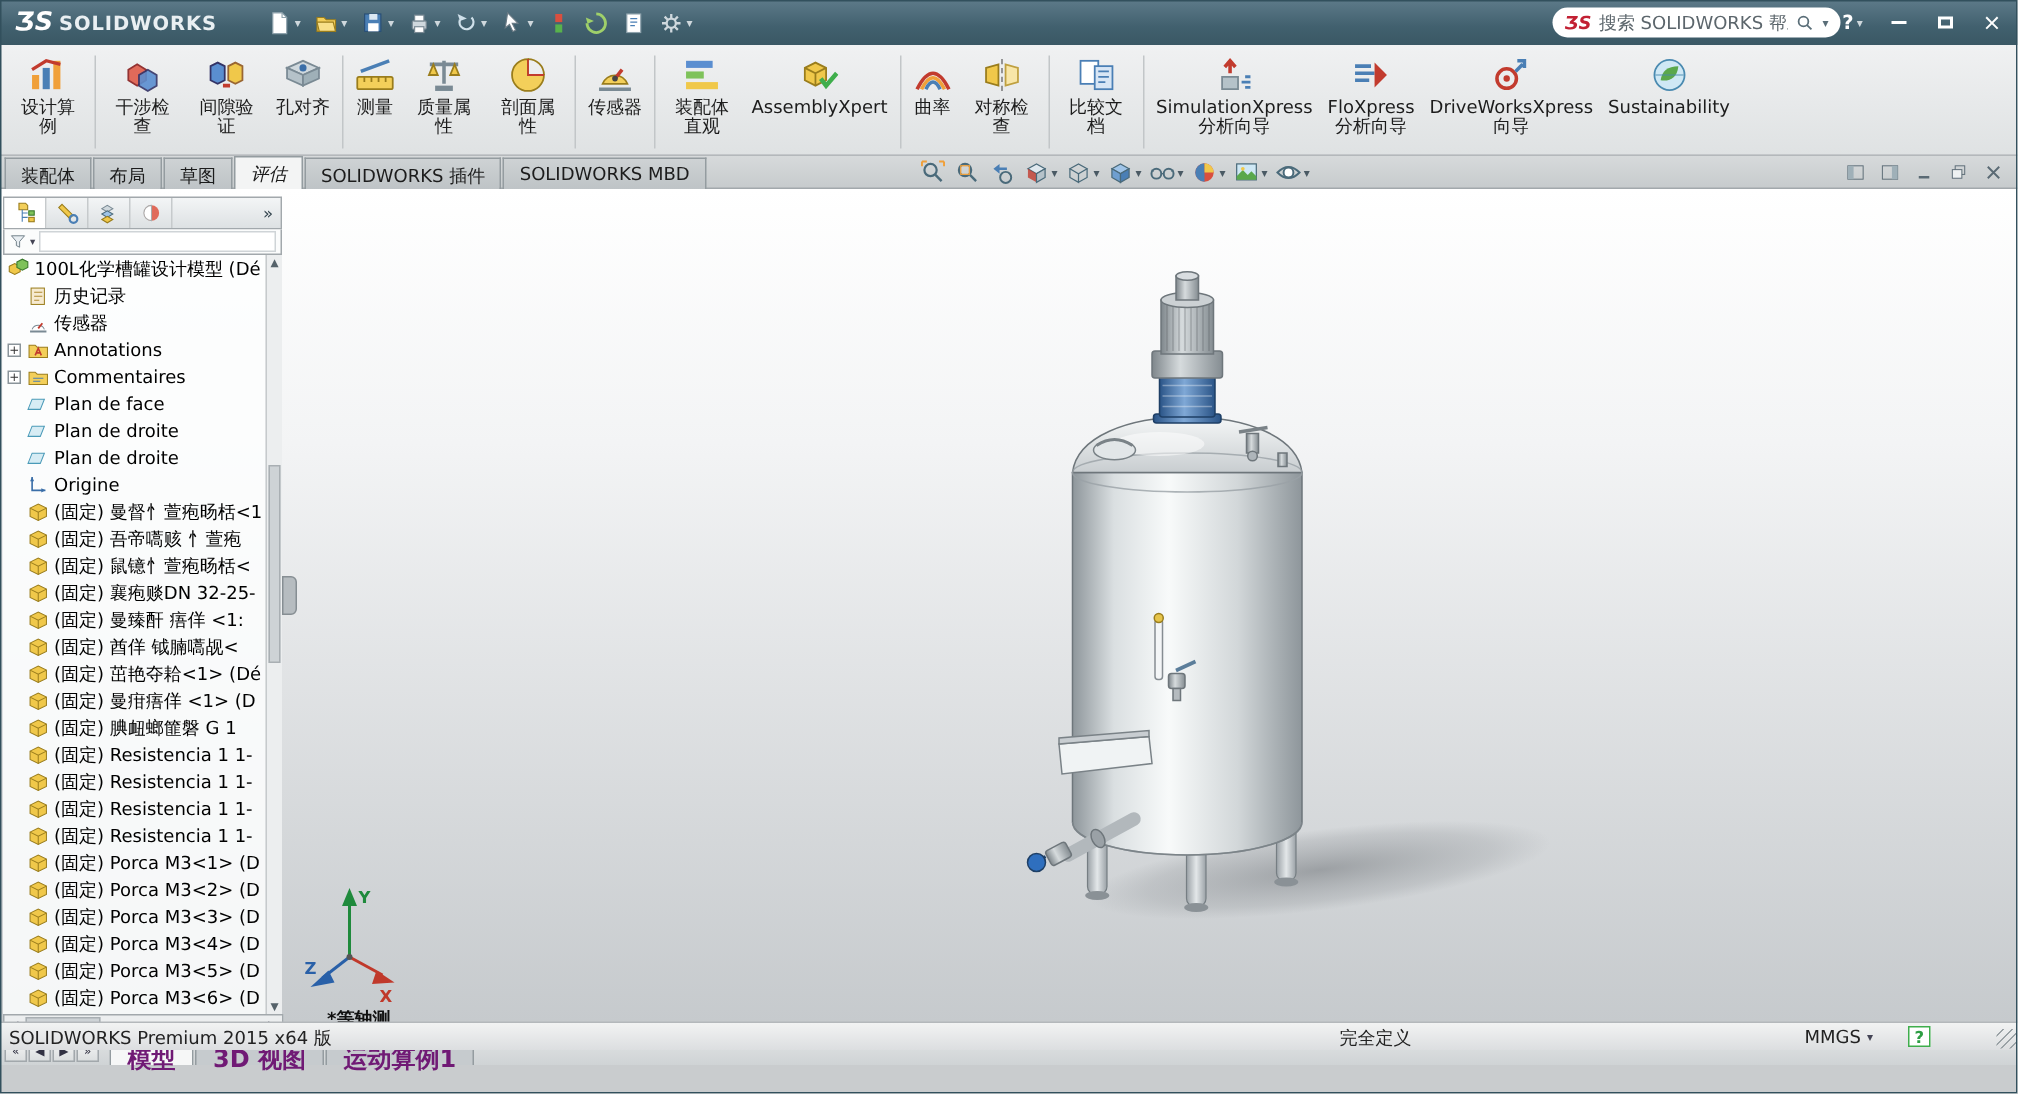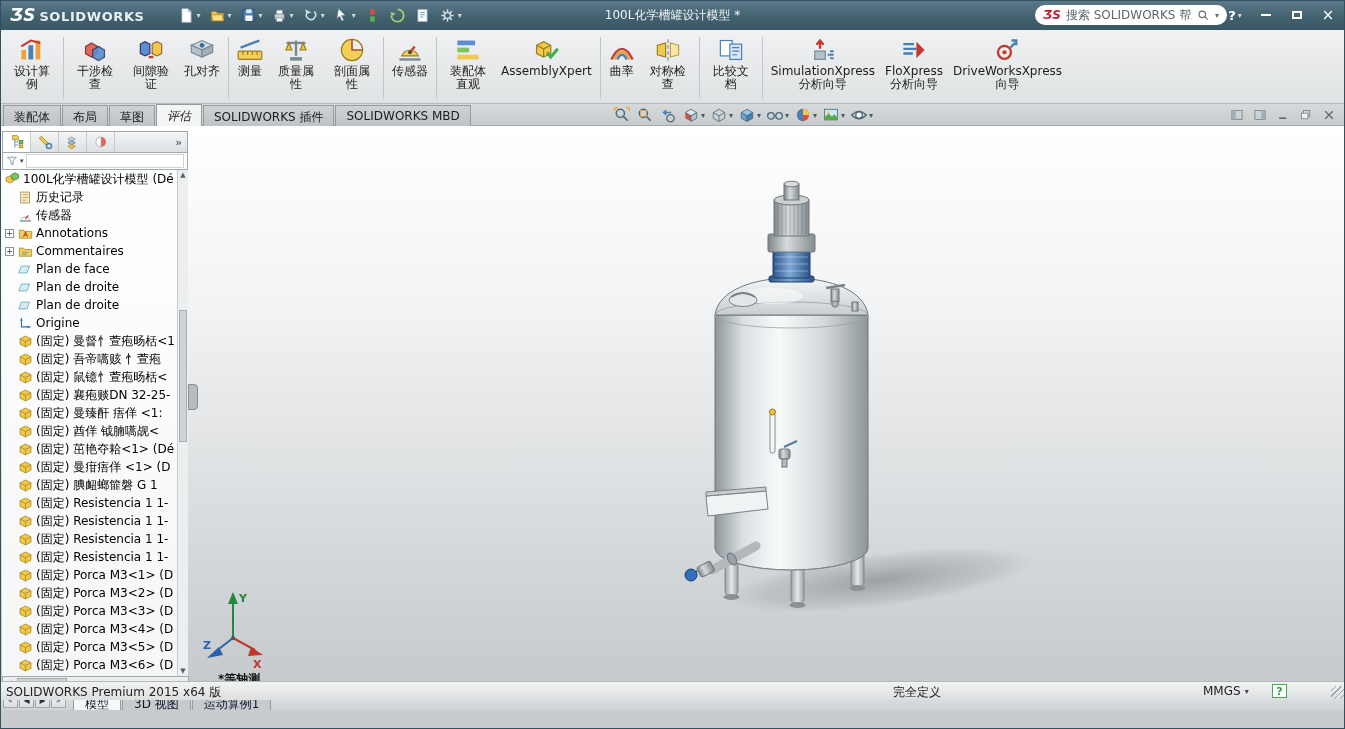--- a/index.html
+++ b/index.html
@@ -91,22 +91,22 @@
   .hthumb{position:absolute;left:1px;top:1px;bottom:1px;width:48px;background:#ced3d6;border:1px solid #a9afb3;}
 
   
   .bottom-bar{position:absolute;left:0;top:690px;width:1345px;height:20px;
               background:linear-gradient(#e0e3e4,#cfd3d5);border-top:1px solid #a2a8ac;
               display:flex;align-items:flex-end;box-sizing:border-box;}
   #nav-btns{display:flex;align-items:center;height:100%;padding:0 3px;gap:1px;}
   .nav-btn{width:15px;height:15px;font-size:8px;display:flex;align-items:center;justify-content:center;
            color:#334;background:linear-gradient(#f4f5f5,#dcdfe0);border:1px solid #a2a8ac;box-sizing:border-box;}
   #bottom-tabs{display:flex;align-items:flex-end;margin-left:4px;}
-  .btab{height:17px;box-sizing:border-box;padding:2px 11px 0;font-size:12px;color:#0f172a;
-        background:#c6cbce;border:1px solid #949ca0;border-bottom:none;margin-right:1px;}
+  .btab{height:17px;box-sizing:border-box;padding:2px 11px 0;font-size:16px;color:#701a75;
+        background:#c6cbce;border:1px solid #949ca0;border-bottom:none;margin-right:1px;font-weight:bold;}
   .btab.active{background:#f6f7f7;}
   .statusbar{position:absolute;left:0;top:681px;width:1345px;height:19px;
              background:linear-gradient(#f2f3f3,#dcdee0);border-top:1px solid #b4b8bb;
              color:#222;box-sizing:border-box;}
   .sb-left{position:absolute;left:6px;top:2px;}
   .sb-def{position:absolute;left:893px;top:2px;}
   .sb-units{position:absolute;left:1203px;top:2px;display:flex;gap:4px;align-items:center;}
   .sb-caret{font-size:8px;color:#445;}
   .sb-help{position:absolute;left:1272px;top:2px;width:15px;height:14px;background:#fff;
            border:1px solid #3fae4c;color:#2e9e44;font-weight:bold;font-size:11px;
@@ -303,21 +303,20 @@
         <div class="tb-btn">
           <span class="icon">
             <svg width="17" height="17" viewBox="0 0 22 22">
               <circle cx="11" cy="11" r="4" fill="none" stroke="#cfd8dd" stroke-width="2"></circle>
               <path d="M11 3v4M11 15v4M3 11h4M15 11h4M5.3 5.3l2.9 2.9M13.8 13.8l2.9 2.9M16.7 5.3l-2.9 2.9M8.2 13.8l-2.9 2.9" stroke="#cfd8dd" stroke-width="2"></path>
             </svg>
           </span>
           <span class="dd">▾</span>
         </div>
       </div>
-    <div class="doc-title">100L化学槽罐设计模型 *</div>
     <div class="search-box">
       <span class="search-logo">ƷS</span>
       <span class="search-text">搜索 SOLIDWORKS 帮助</span>
       <span class="icon">
         <svg width="13" height="13" viewBox="0 0 22 22">
             <circle cx="9" cy="9" r="5.5" fill="none" stroke="#5a6e78" stroke-width="2"></circle>
             <path d="M13 13l5 5" stroke="#5a6e78" stroke-width="2"></path>
           </svg>
       </span>
       <span style="color:#5a6e78;font-size:8px;">▾</span>
@@ -504,20 +503,30 @@
         <div class="rb-btn">
           <span class="icon">
             <svg width="26" height="26" viewBox="0 0 22 22">
               <circle cx="8" cy="13" r="5.5" fill="none" stroke="#c23b2e" stroke-width="2"></circle>
               <circle cx="8" cy="13" r="1.8" fill="#c23b2e"></circle>
               <path d="M13 9l4-4M14 3h4v4" stroke="#4a7fb5" stroke-width="2" fill="none"></path>
             </svg>
           </span>
           <span class="rb-label" style="">DriveWorksXpress<br>向导</span>
         </div>
+        <div class="rb-btn">
+          <span class="icon">
+            <svg width="26" height="26" viewBox="0 0 22 22">
+              <circle cx="11" cy="11" r="8.5" fill="#cfe8f5" stroke="#4a8ab0"></circle>
+              <path d="M6 14q1-8 10-8-1 9-10 8" fill="#5aa84c"></path>
+              <path d="M3 11h16" stroke="#4a8ab0" opacity=".5"></path>
+            </svg>
+          </span>
+          <span class="rb-label" style="">Sustainability</span>
+        </div>
       </div>
   </div>
 
   <div class="cmdrow">
     <div id="cmd-tabs">
         <div class="ctab">装配体</div>
         <div class="ctab">布局</div>
         <div class="ctab">草图</div>
         <div class="ctab active">评估</div>
         <div class="ctab">SOLIDWORKS 插件</div>

